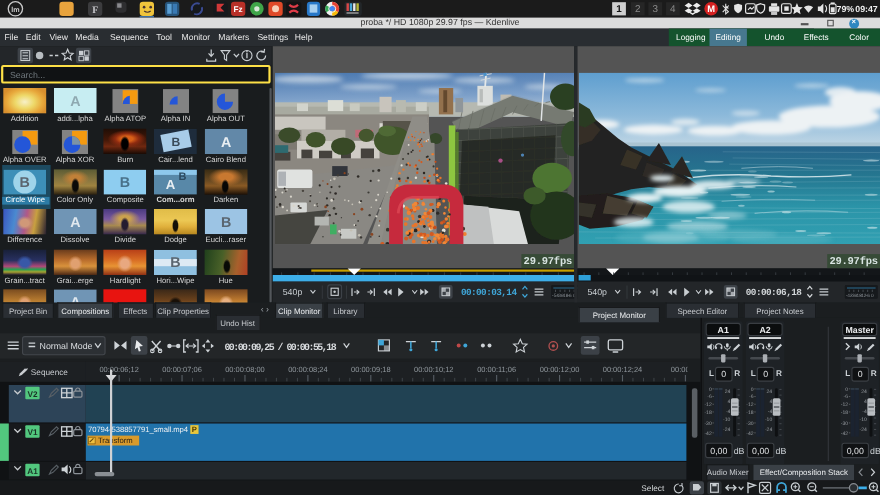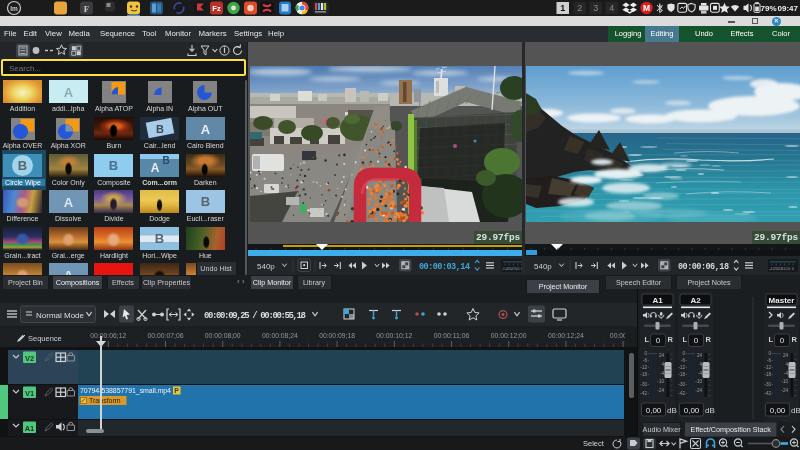--- a/index.html
+++ b/index.html
@@ -120,20 +120,21 @@
         <path d="M 750.2 4.9 a 4.2 4.2 0 0 1 0 6" fill="none" stroke="#e4e4e4" stroke-width="1.1"></path>
         <rect x="754" y="3.6" width="6" height="8.8" rx="1.2" fill="none" stroke="#e4e4e4" stroke-width="1"></rect>
         <rect x="755.2" y="2.2" width="3.6" height="1.5" fill="#e4e4e4"></rect>
         <rect x="755.2" y="6.6" width="3.6" height="4.6" fill="#e4e4e4"></rect>
         <text x="760.5" y="11.2" font-size="8" font-weight="bold" fill="#f0f0f0" font-family="Liberation Sans">79%</text>
         <text x="777.5" y="11.2" font-size="8" font-weight="bold" fill="#f0f0f0" font-family="Liberation Sans">09:47</text>
       </svg>
     </div>
 
 <div class="abs" id="titlebar"></div>
+<div class="abs" id="titletext">proba */ HD 1080p 29.97 fps — Kdenlive</div>
     <div class="abs" style="left:728px;top:21px;width:7px;height:1.5px;background:#555"></div>
     <div class="abs" style="left:752px;top:18px;width:6px;height:6px;border:1.3px solid #555"></div>
     <div class="abs" style="left:772px;top:16.5px;width:9px;height:9px;border-radius:50%;background:#2f88c0"></div>
     <div class="abs" style="left:774.2px;top:17px;font-size:7px;color:#fff;font-weight:bold">×</div>
 
 <div class="abs" id="menubar">
 <span class="mi" style="left:4px">File</span>
       <span class="mi" style="left:23.5px">Edit</span>
       <span class="mi" style="left:45px">View</span>
       <span class="mi" style="left:68.5px">Media</span>
@@ -1053,21 +1054,21 @@
         <line x1="268.0" y1="7.4" x2="268.0" y2="9.4" stroke="#565c62" stroke-width="0.7"></line>
         <text x="268.0" y="14.2" font-size="4.3" fill="#878d93" text-anchor="middle" font-family="Liberation Sans">0</text>
       </svg>
     </div>
 
 <div class="abs tabrow" style="left:0;width:800px"></div>
 <div class="abs tab" style="left:2px;top:275px;width:47px">Project Bin</div>
 <div class="abs tab tabsel" style="left:52px;top:275px;width:51px">Compositions</div>
 <div class="abs tab" style="left:106.5px;top:275px;width:33px">Effects</div>
 <div class="abs tab" style="left:141px;top:275px;width:51px">Clip Properties</div>
-<div class="abs tab" style="left:195.5px;top:261px;width:41px;overflow:hidden">Undo Hist</div>
+<div class="abs tab" style="left:195.5px;top:286px;width:41px;overflow:hidden">Undo Hist</div>
 <div class="abs" style="left:237px;top:277px;width:12px;height:10px;color:#9aa0a5;font-size:8px">‹ ›</div>
 <div class="abs tab tabsel" style="left:250px;top:275px;width:44px">Clip Monitor</div>
 <div class="abs tab" style="left:296.5px;top:275px;width:35px">Library</div>
 <div class="abs tab tabsel" style="left:526px;top:279px;width:74px">Project Monitor</div>
 <div class="abs tab" style="left:605px;top:275px;width:67px">Speech Editor</div>
 <div class="abs tab" style="left:676px;top:275px;width:66px">Project Notes</div>
 
 <div class="abs" id="tltoolbar">
       <svg width="637" height="23" style="display:block">
         <line x1="7" y1="8" x2="17" y2="8" stroke="#cdd2d6" stroke-width="1.3"></line>

